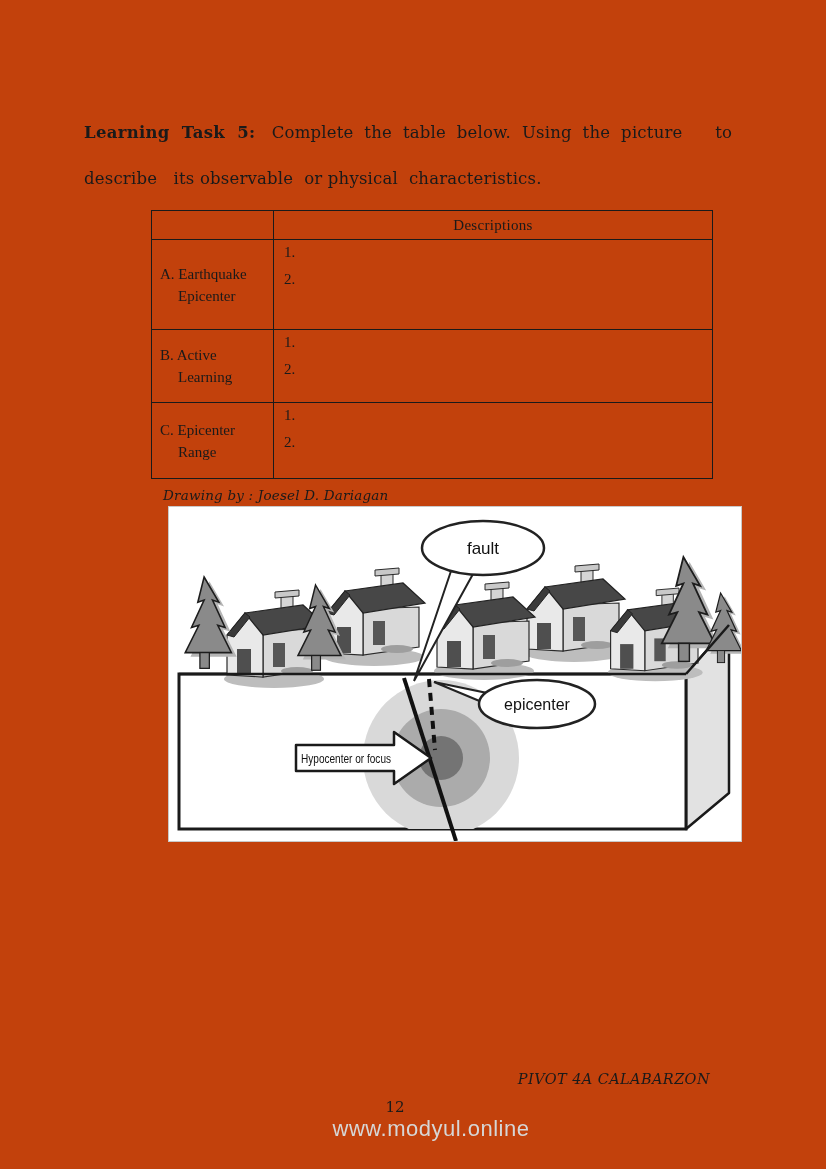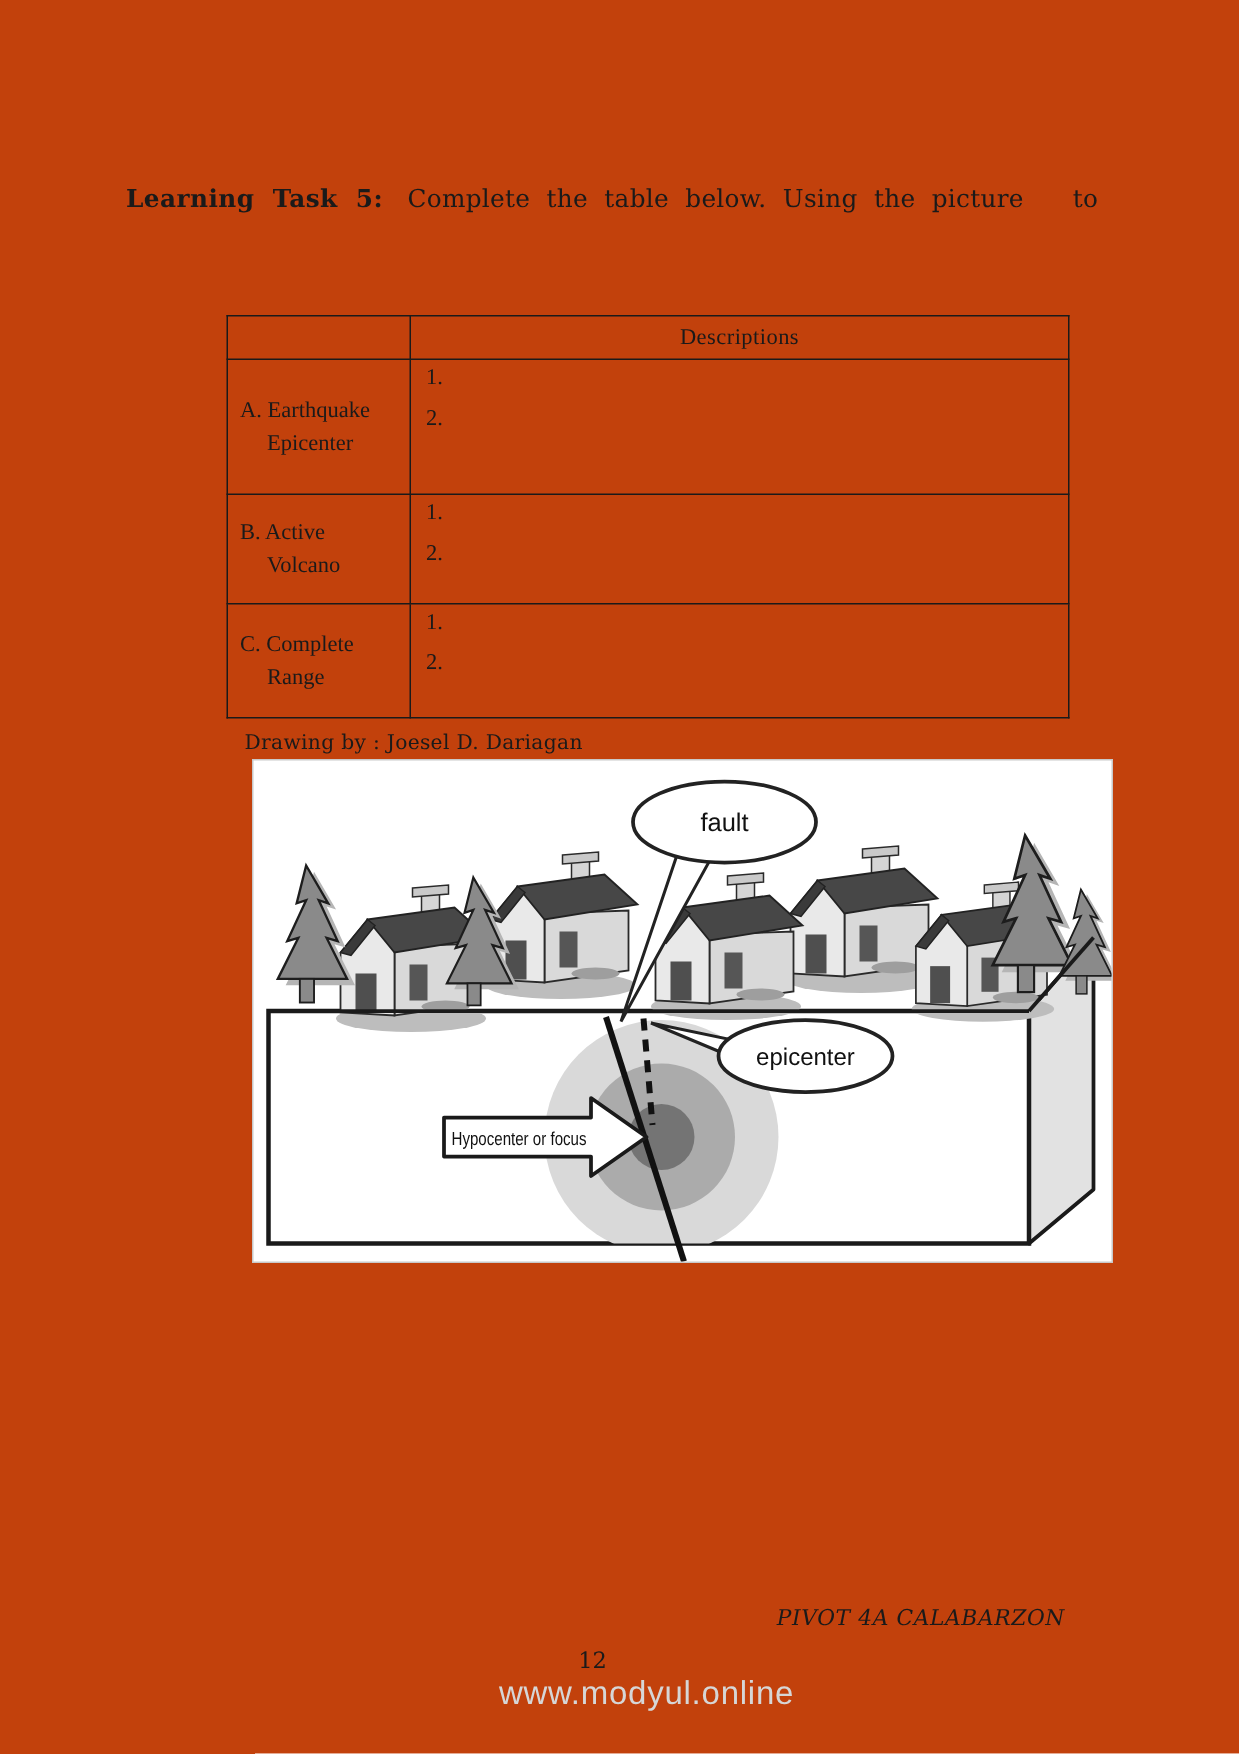--- a/index.html
+++ b/index.html
@@ -27,21 +27,21 @@
   .label-cell{vertical-align:middle;line-height:22px;}
   .label-line1{padding-left:8px;}
   .label-line2{padding-left:26px;}
   .desc-cell{vertical-align:top;}
   .desc-cell .num{padding:4px 0 0 10px;line-height:16px;}
   .desc-cell .num + .num{padding-top:11px;}
   .rowA{height:90px;} .rowB{height:73px;margin-top:32px;} .rowC{height:76px;}
   
   .caption{
     position:absolute;left:163px;top:487px;
-    font-size:13.5px;letter-spacing:.2px;
+    font-size:13.5px;letter-spacing:.2px;font-style:italic;
   }
   
   .figure{
     position:absolute;left:153px;top:506px;width:572px;height:334px;
     border:1px solid #c9c9c9;background:#fff;margin-left:15px;
   }
   .figure svg{display:block;}
   .bubble-label{font-family:"Liberation Sans",sans-serif;font-size:17px;fill:#111;}
   .bubble-label2{font-family:"Liberation Sans",sans-serif;font-size:16px;fill:#111;}
   .arrow-label{font-family:"Liberation Sans",sans-serif;font-size:12.5px;fill:#111;}
@@ -60,21 +60,21 @@
     font-family:"Liberation Sans",sans-serif;
     font-size:22px;color:#d6d6d6;letter-spacing:.5px;
   }
 </style>
 </head>
 <body>
 
 <div class="page">
 
   <div class="heading"><b>Learning  Task  5:</b><span>   Complete  the  table  below.  Using  the  picture      to</span><br>
-</div>
+<span>describe   its observable  or physical  characteristics.</span></div>
 
   <div class="tbl-wrap">
     <table class="wtable">
       <colgroup>
           <col style="width:122px">
           <col style="width:439px">
         </colgroup>
       <tbody>
           <tr class="hdr-row">
         <td></td>
@@ -86,30 +86,30 @@
           <div class="label-line2">Epicenter</div>
         </td>
         <td class="desc-cell">
           <div class="num">1.</div>
           <div class="num">2.</div>
         </td>
       </tr>
       <tr class="rowB">
         <td class="label-cell">
           <div class="label-line1">B. Active</div>
-          <div class="label-line2">Volcano</div>
+          <div class="label-line2">Learning</div>
         </td>
         <td class="desc-cell">
           <div class="num">1.</div>
           <div class="num">2.</div>
         </td>
       </tr>
       <tr class="rowC">
         <td class="label-cell">
-          <div class="label-line1">C. Complete</div>
+          <div class="label-line1">C. Epicenter</div>
           <div class="label-line2">Range</div>
         </td>
         <td class="desc-cell">
           <div class="num">1.</div>
           <div class="num">2.</div>
         </td>
       </tr>
     </tbody>
       </table>
   </div>

